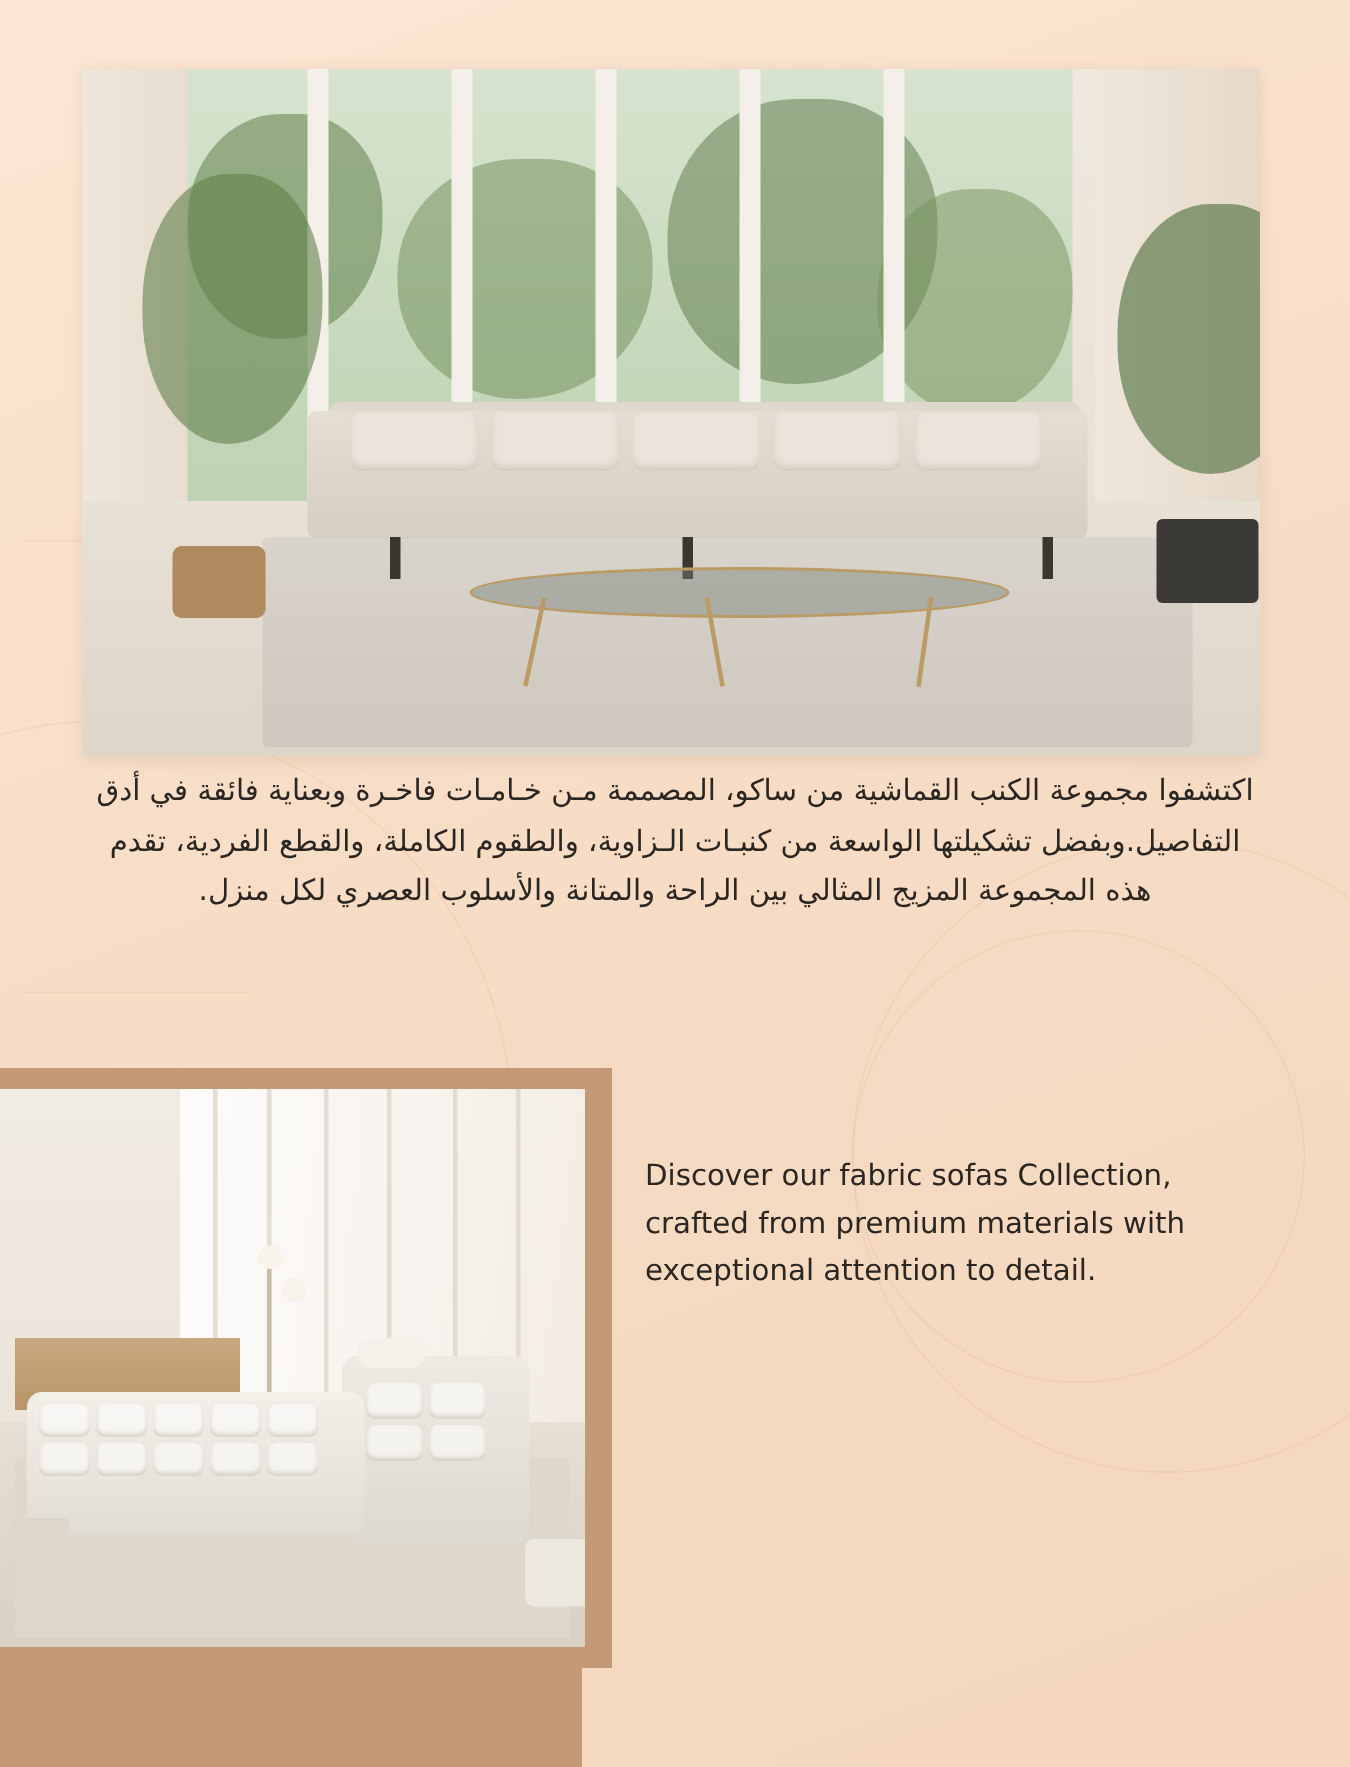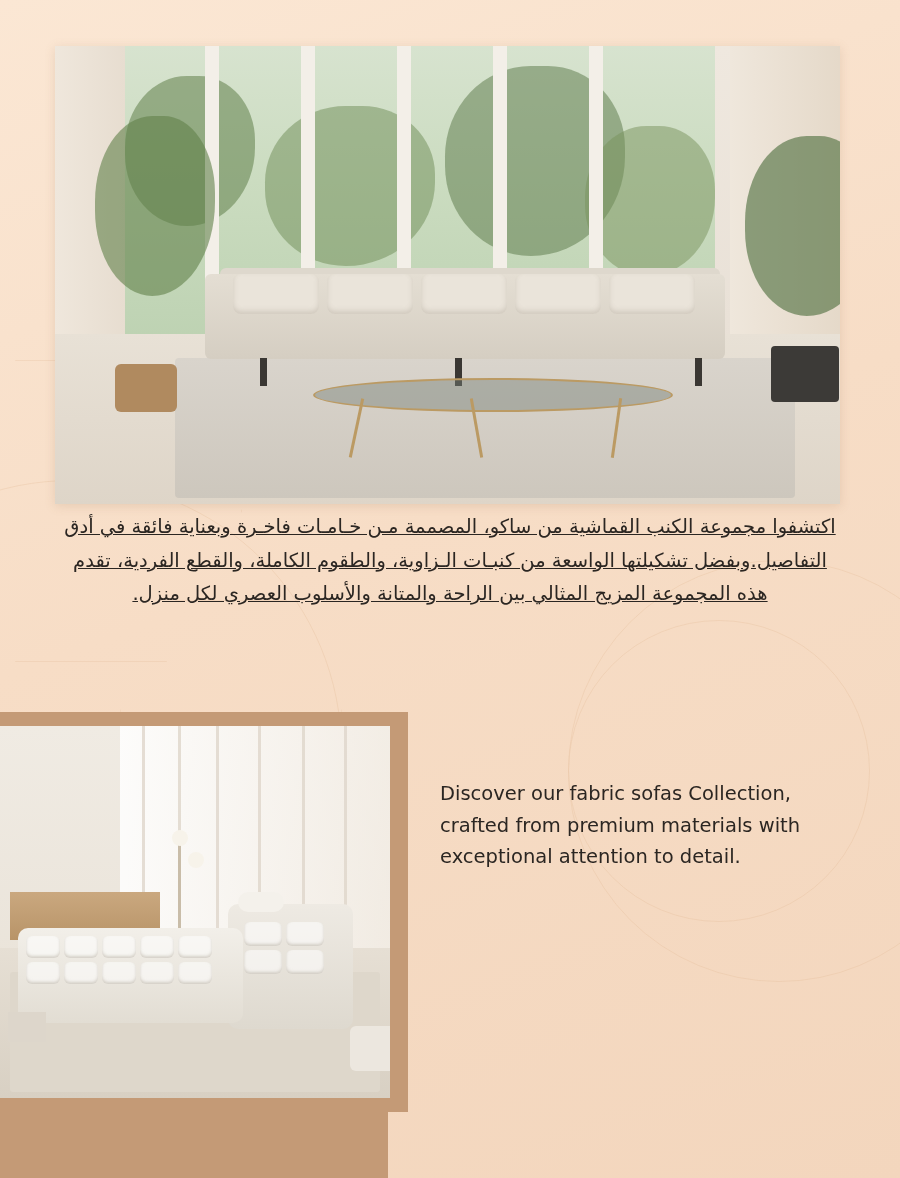--- a/index.html
+++ b/index.html
@@ -156,21 +156,20 @@
     position: absolute;
     left: 55px;
     top: 510px;
     width: 790px;
     direction: rtl;
     text-align: center;
     color: #2b2622;
     font-size: 19.5px;
     line-height: 1.72;
     font-family: "DejaVu Sans", sans-serif;
-    text-decoration: underline;
   }
 
   
   .lower-wrap {
     position: absolute;
     left: 0;
     top: 712px;
     width: 408px;
     height: 400px;
     background: #c49a76;
@@ -218,21 +217,21 @@
   .english-text {
     position: absolute;
     left: 424px;
     top: 762px;
     width: 400px;
     color: #2b2622;
     font-size: 19.5px;
     line-height: 1.62;
     font-family: "DejaVu Sans", sans-serif;
   }
-  .english-text p { margin: 16px; }
+  .english-text p { margin: 6px; }
 </style>
 </head>
 <body>
 
 <div class="page-bg"></div>
 <div class="bg-deco">
   <div class="circle c1"></div>
   <div class="circle c2"></div>
   <div class="circle c3"></div>
   <div class="hex"></div>

